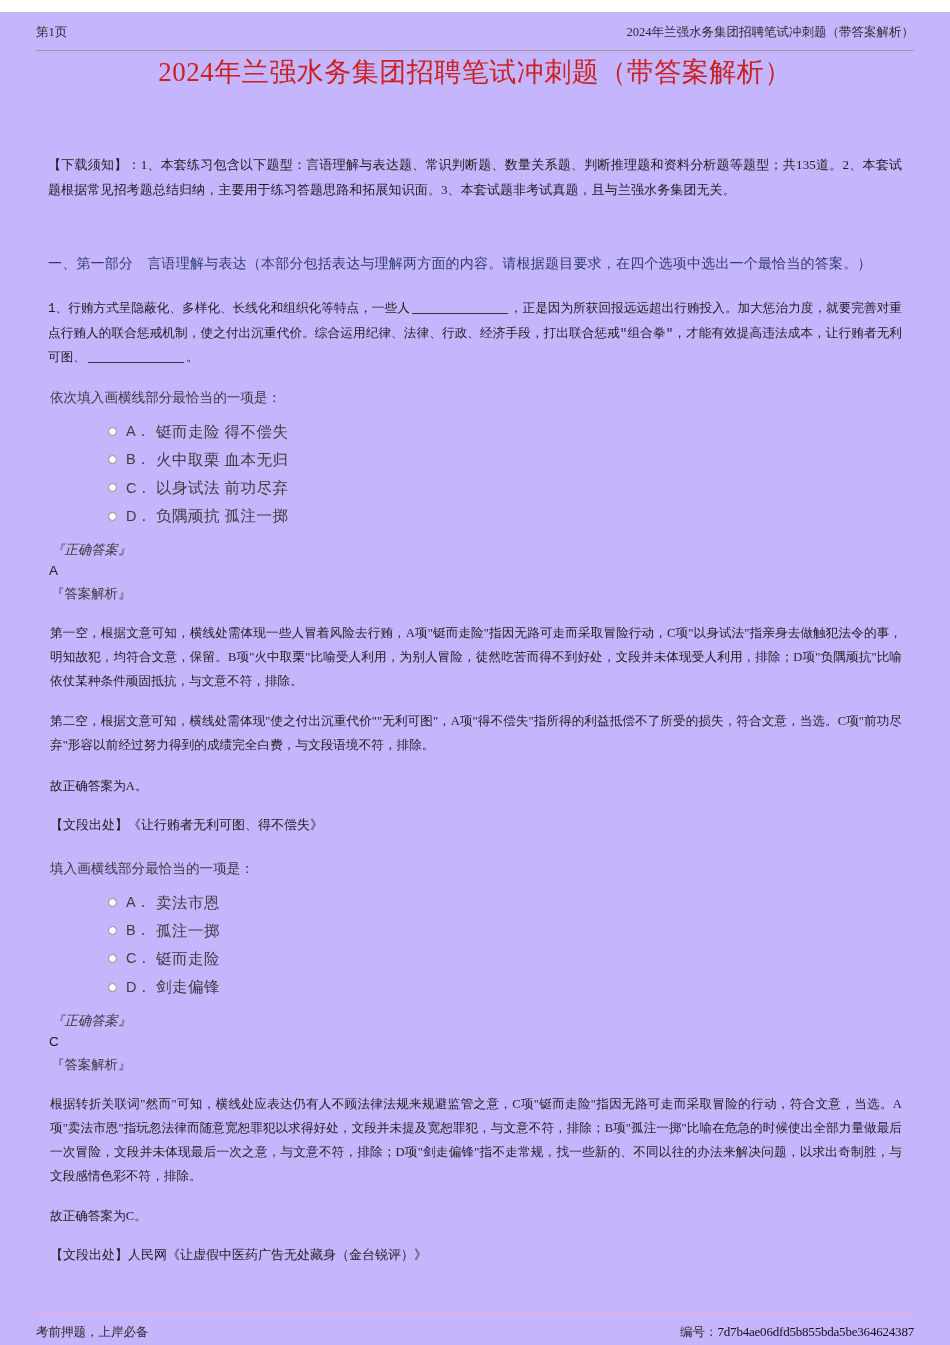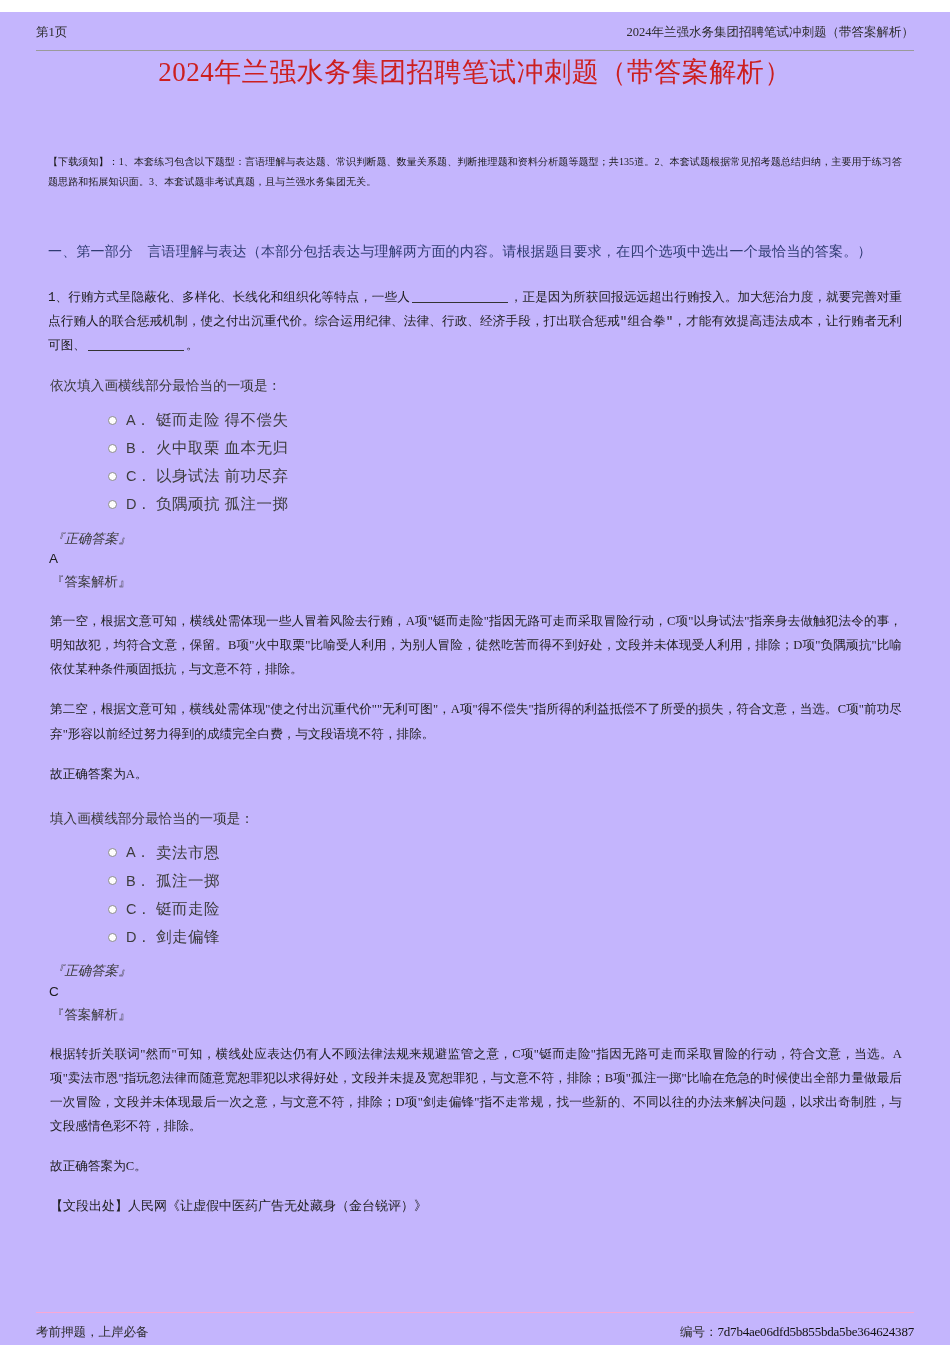--- a/index.html
+++ b/index.html
@@ -56,21 +56,21 @@
 
   
   .content {
     position: absolute;
     top: 140px;
     left: 48px;
     width: 854px;
   }
 
   .notice {
-    font-size: 10px;
+    font-size: 13px;
     line-height: 1.95;
     color: #1c1c1c;
     text-align: justify;
     letter-spacing: 0.1px;
   }
 
   .section-heading {
     margin-top: 50px;
     font-size: 14px;
     line-height: 1.62;
@@ -255,20 +255,21 @@
         </div>
       </div>
 
       <div class="answer-label">『正确答案』</div>
       <div class="answer-value">A</div>
       <div class="analysis-label">『答案解析』</div>
 
       <div class="para">第一空，根据文意可知，横线处需体现一些人冒着风险去行贿，A项"铤而走险"指因无路可走而采取冒险行动，C项"以身试法"指亲身去做触犯法令的事，明知故犯，均符合文意，保留。B项"火中取栗"比喻受人利用，为别人冒险，徒然吃苦而得不到好处，文段并未体现受人利用，排除；D项"负隅顽抗"比喻依仗某种条件顽固抵抗，与文意不符，排除。</div>
       <div class="para">第二空，根据文意可知，横线处需体现"使之付出沉重代价""无利可图"，A项"得不偿失"指所得的利益抵偿不了所受的损失，符合文意，当选。C项"前功尽弃"形容以前经过努力得到的成绩完全白费，与文段语境不符，排除。</div>
       <div class="para">故正确答案为A。</div>
+      <div class="source">【文段出处】《让行贿者无利可图、得不偿失》</div>
     </div>
 
     <div class="question-block">
 
 
       <div class="q-prompt">填入画横线部分最恰当的一项是：</div>
 
       <div class="options">
         <div class="option-row">
           <span class="radio"></span>

